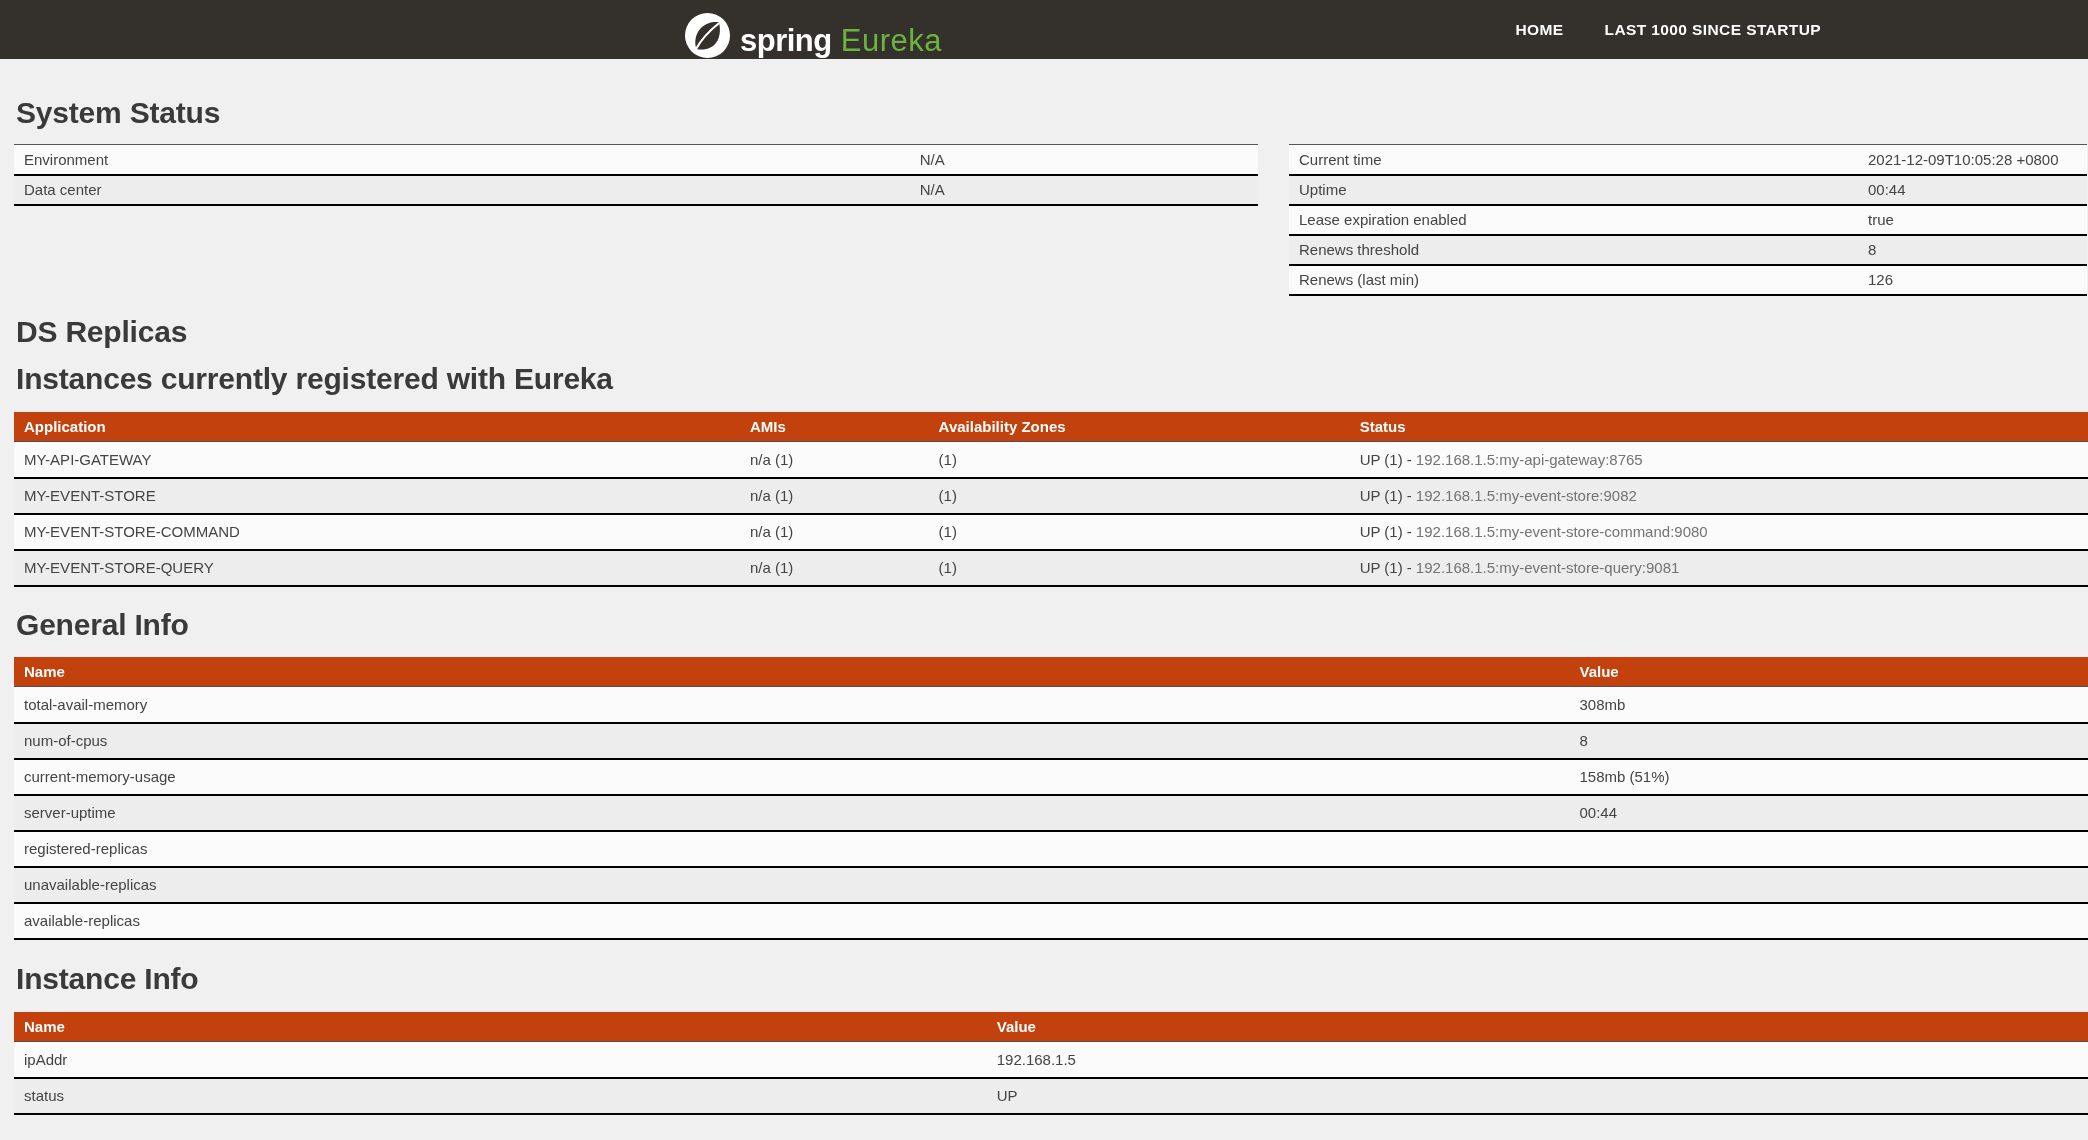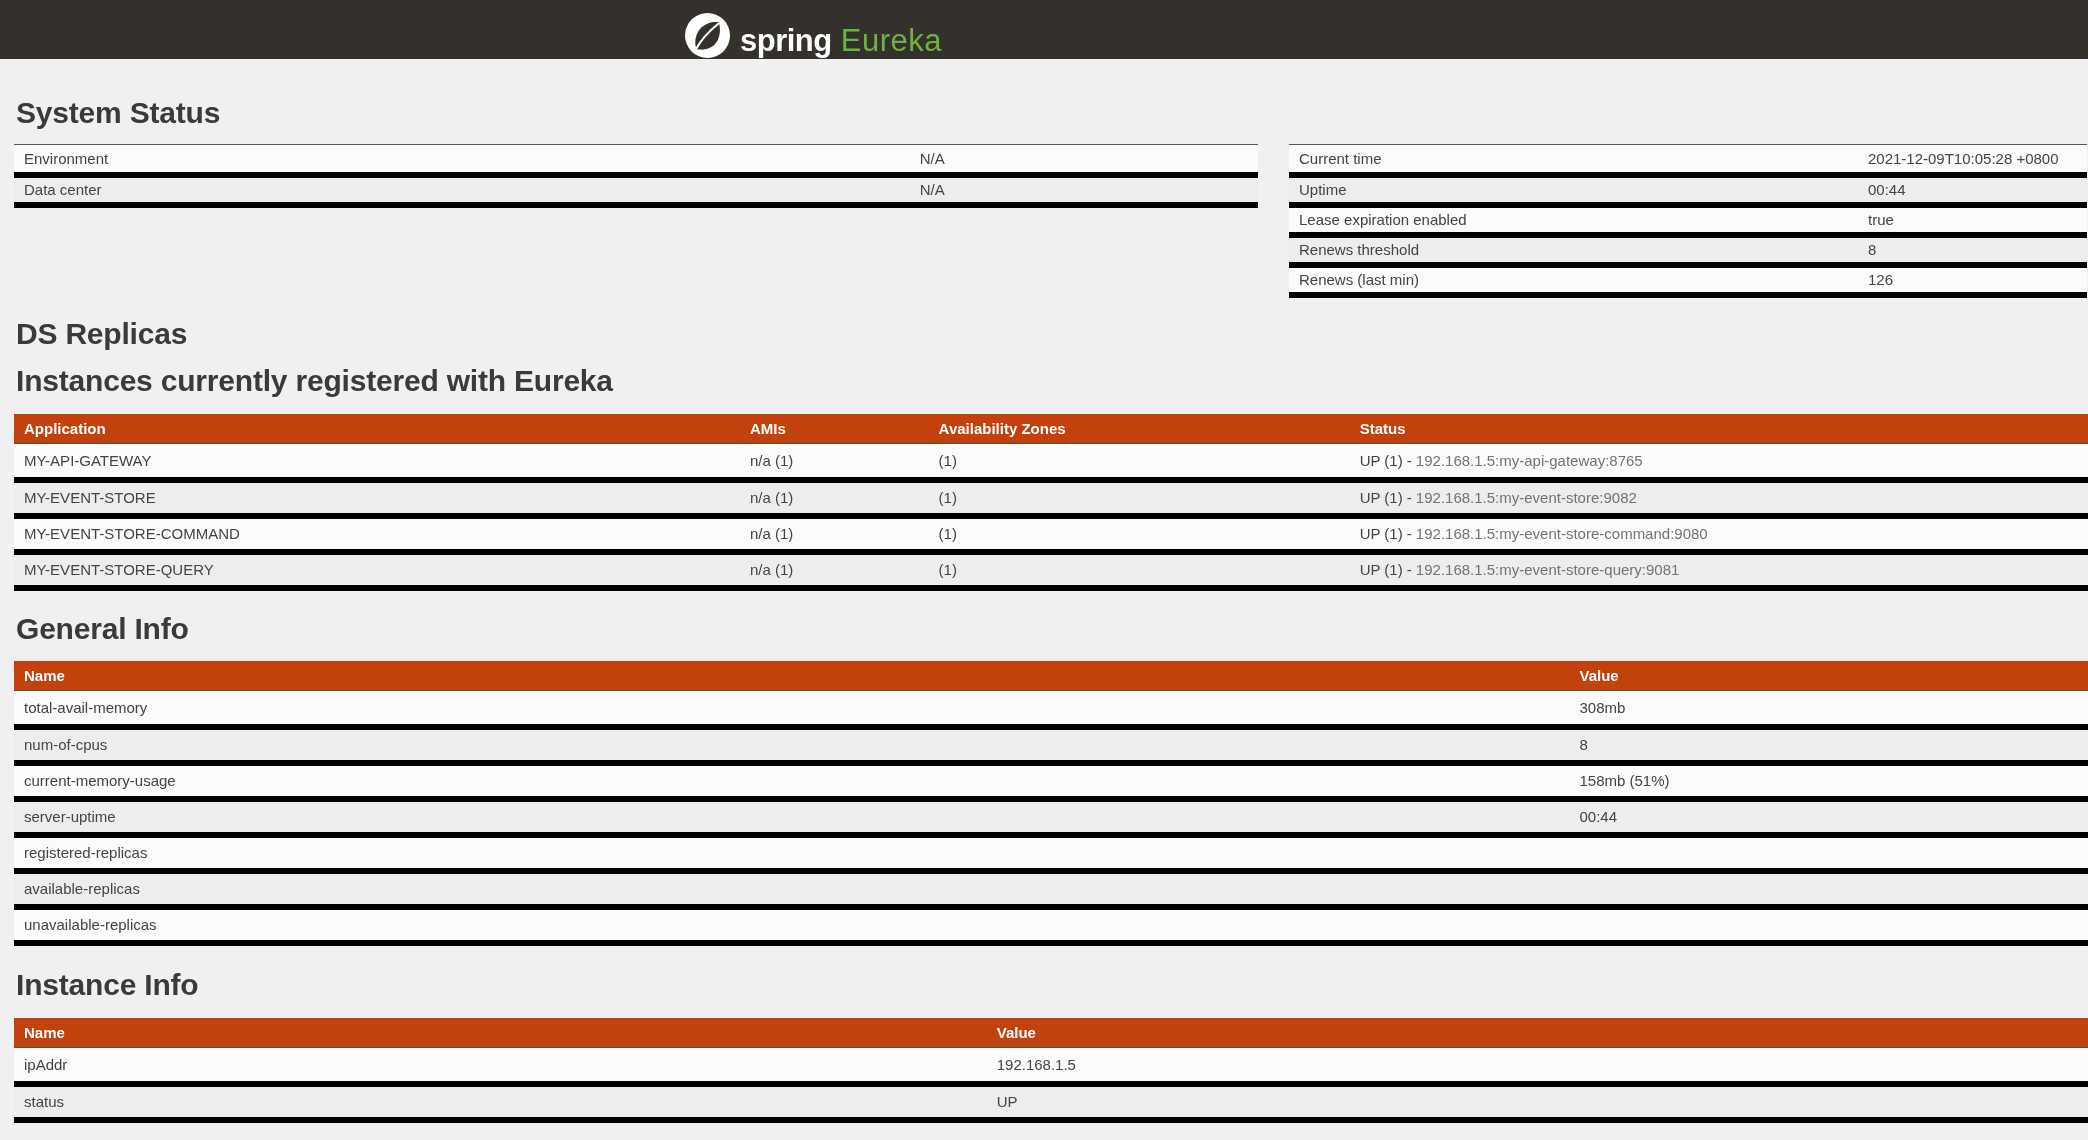--- a/index.html
+++ b/index.html
@@ -54,21 +54,21 @@
   
   table { border-collapse: collapse; table-layout: fixed; width: 100%; }
   td, th {
     padding: 0 10px; font-size: 15px; overflow: hidden;
     white-space: nowrap; text-align: left; vertical-align: middle;
   }
   thead th {
     background: #c2410c; color: #ffffff; font-weight: 600;
     height: 30px; border-bottom: 1px solid #4f4f4f;
   }
-  tbody td { height: 36px; border-bottom: 6px solid #000000; color: #444; }
+  tbody td { height: 36px; border-bottom: 2px solid #000000; color: #444; }
   tbody tr:nth-child(odd)  td { background: #fbfbfb; }
   tbody tr:nth-child(even) td { background: #ededed; }
 
   
   .sys-tables { display: flex; align-items: flex-start; }
   .sys-table { border-top: 1px solid #565656; }
   .sys-table td { height: 30px; }
   .sys-left  { width: 1244px; flex: none; }
   .sys-right { width: 798px;  flex: none; margin-left: 31px; }
 
@@ -83,20 +83,24 @@
     <span class="leaf-wrap">
       <svg viewBox="0 0 48 48" width="47" height="47">
         <circle cx="24" cy="24" r="23" fill="#ffffff"></circle>
         <path d="M35.5 10.5 C23 9 11.5 17.5 11.5 31.5 C11.5 34 12 36 13 38 C21.5 39.5 29.5 37 33.5 30.5 C37 24.8 37.5 16.5 35.5 10.5 Z" fill="#34302c"></path>
         <path d="M12.5 37.5 C18 27.5 25 20 35 12" stroke="#ffffff" stroke-width="2.2" fill="none" stroke-linecap="round"></path>
       </svg>
     </span>
     <span class="brand-spring">spring</span>
     <span class="brand-eureka">Eureka</span>
   </div>
+  <div class="nav-links">
+    <a class="nav-link">HOME</a>
+    <a class="nav-link">LAST 1000 SINCE STARTUP</a>
+  </div>
 </div>
 
 <div class="page">
 
   <h1 class="h-sys">System Status</h1>
 
   <div class="sys-tables">
     <table class="sys-table sys-left">
       <colgroup>
           <col style="width:72%">
@@ -219,25 +223,25 @@
       </tr>
       <tr>
         <td>server-uptime</td>
         <td>00:44</td>
       </tr>
       <tr>
         <td>registered-replicas</td>
         <td></td>
       </tr>
       <tr>
+        <td>unavailable-replicas</td>
+        <td></td>
+      </tr>
+      <tr>
         <td>available-replicas</td>
-        <td></td>
-      </tr>
-      <tr>
-        <td>unavailable-replicas</td>
         <td></td>
       </tr>
     </tbody>
   </table>
 
   <h1 class="h-instinfo">Instance Info</h1>
 
   <table>
     <colgroup>
         <col style="width:46.9%">

